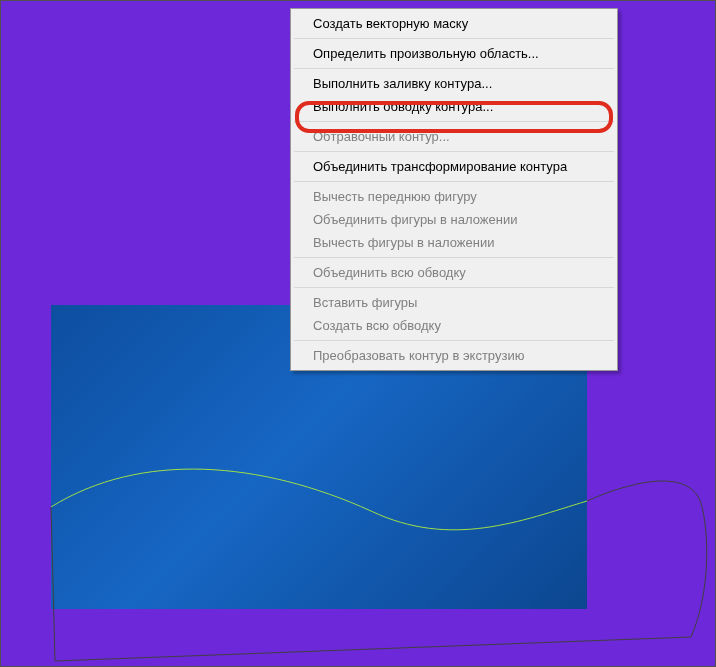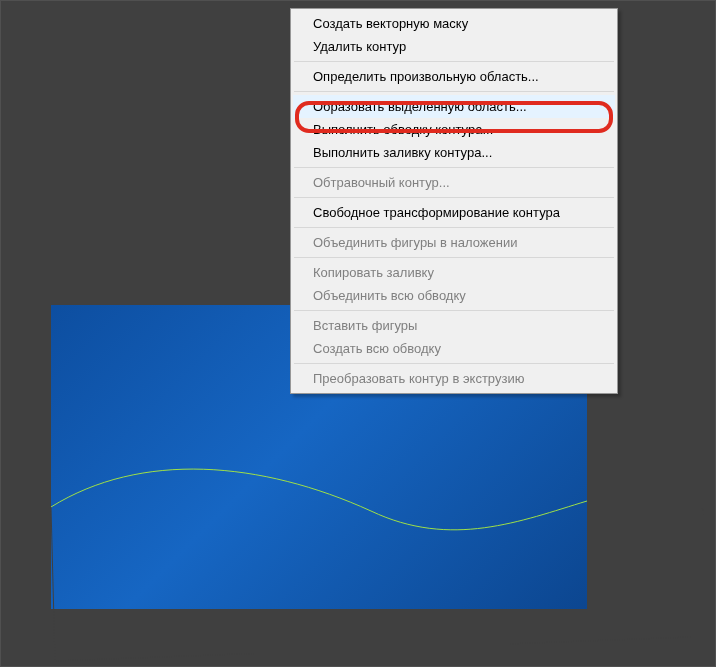--- a/index.html
+++ b/index.html
@@ -9,21 +9,21 @@
     height: 667px;
     overflow: hidden;
     font-family: "Segoe UI", Tahoma, Arial, sans-serif;
     font-size: 13px;
     color: #000;
     background: #b0b0b0;
   }
   .canvas-area {
     position: absolute;
     left: 0; top: 0; width: 716px; height: 667px;
-    background: #404040;
+    background: #6d28d9;
     border: 1px solid #505050;
     box-sizing: border-box;
     text-decoration: underline;
   }
   .blue-layer {
     position: absolute;
     left: 50px;
     top: 304px;
     width: 536px;
     height: 304px;
@@ -83,35 +83,34 @@
 
   <svg class="vector-path" viewBox="0 0 716 667">
 
     <path d="M 50 506 C 140 450, 260 460, 370 510 C 450 548, 520 520, 586 500" stroke="#9fe047" stroke-width="1" fill="none"></path>
 
     <path d="M 586 500 C 640 476, 690 470, 700 502 C 708 530, 710 590, 690 636 L 54 660 L 50 506" stroke="#404040" stroke-width="1" fill="none"></path>
   </svg>
 
   <div class="context-menu" id="context-menu">
       <div class="menu-item">Создать векторную маску</div>
-      <div class="menu-item">Удалить контур</div>
       <div class="menu-sep"></div>
       <div class="menu-item">Определить произвольную область...</div>
       <div class="menu-sep"></div>
-      <div class="menu-item hover">Образовать выделенную область...</div>
+      <div class="menu-item">Выполнить заливку контура...</div>
       <div class="menu-item">Выполнить обводку контура...</div>
-      <div class="menu-item">Выполнить заливку контура...</div>
       <div class="menu-sep"></div>
       <div class="menu-item disabled">Обтравочный контур...</div>
       <div class="menu-sep"></div>
-      <div class="menu-item">Свободное трансформирование контура</div>
+      <div class="menu-item">Объединить трансформирование контура</div>
       <div class="menu-sep"></div>
+      <div class="menu-item disabled">Вычесть переднюю фигуру</div>
       <div class="menu-item disabled">Объединить фигуры в наложении</div>
+      <div class="menu-item disabled">Вычесть фигуры в наложении</div>
       <div class="menu-sep"></div>
-      <div class="menu-item disabled">Копировать заливку</div>
       <div class="menu-item disabled">Объединить всю обводку</div>
       <div class="menu-sep"></div>
       <div class="menu-item disabled">Вставить фигуры</div>
       <div class="menu-item disabled">Создать всю обводку</div>
       <div class="menu-sep"></div>
       <div class="menu-item disabled">Преобразовать контур в экструзию</div>
     </div>
 
   <div class="highlight-ring"></div>
 </div>

